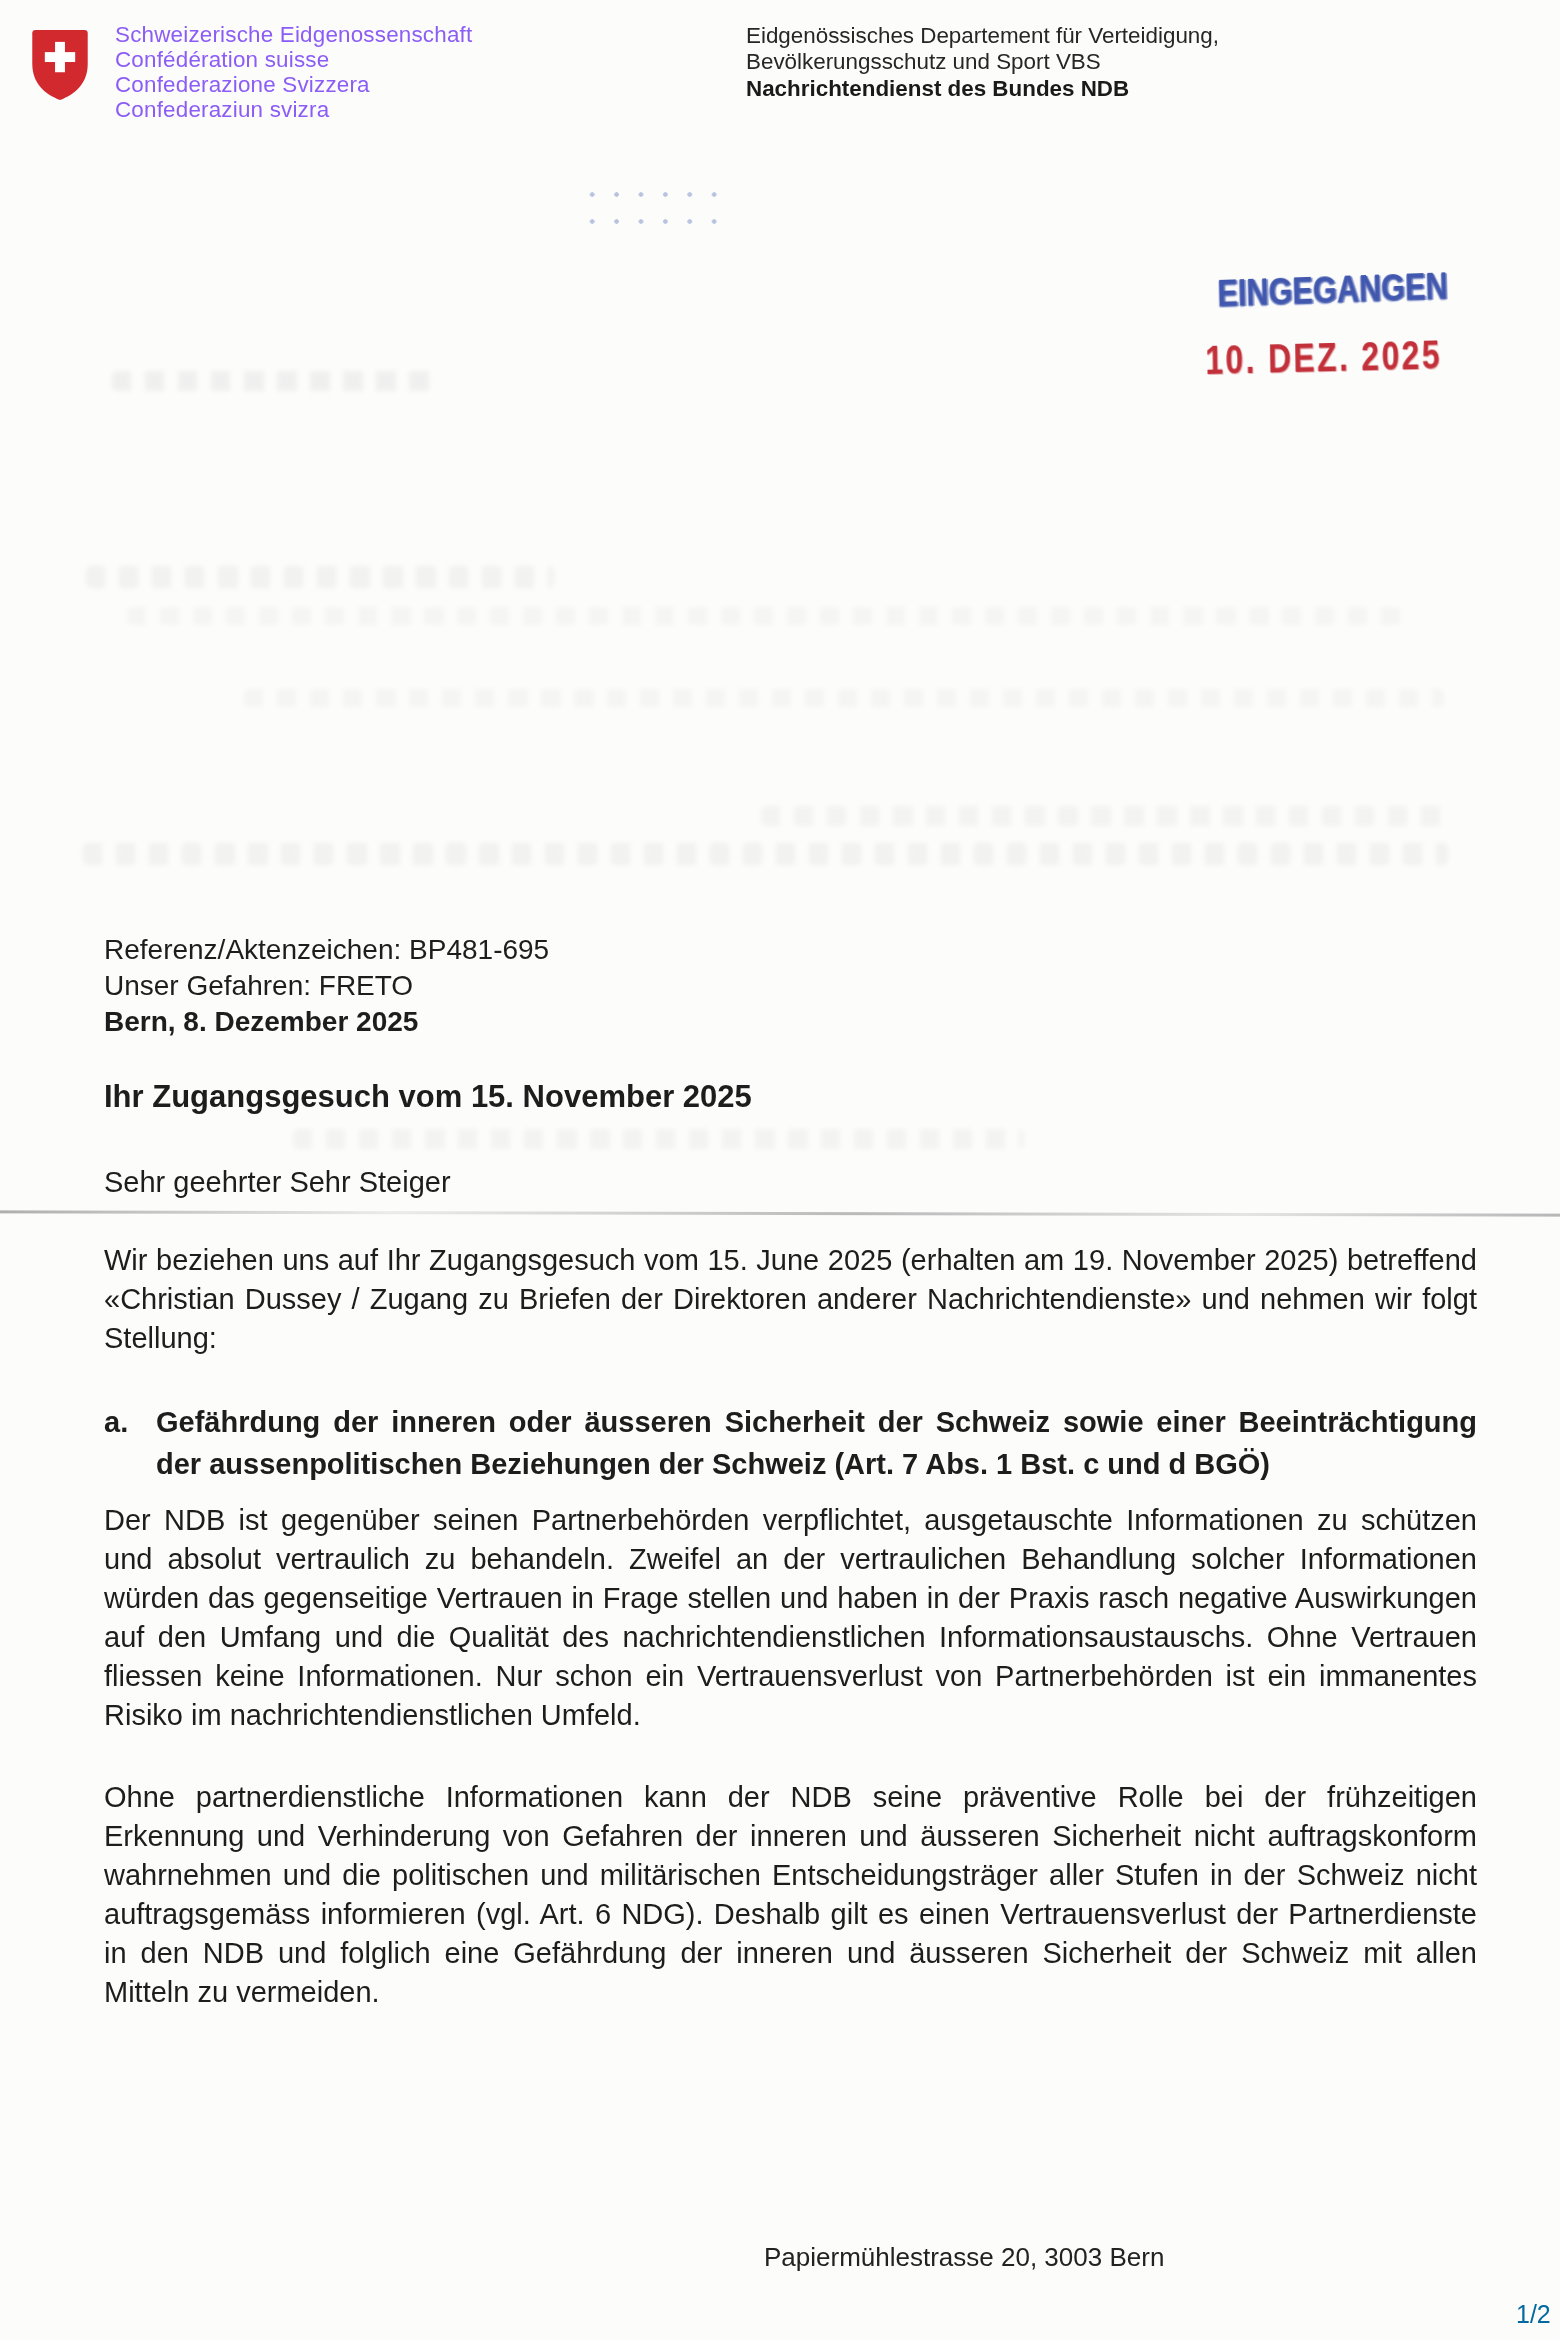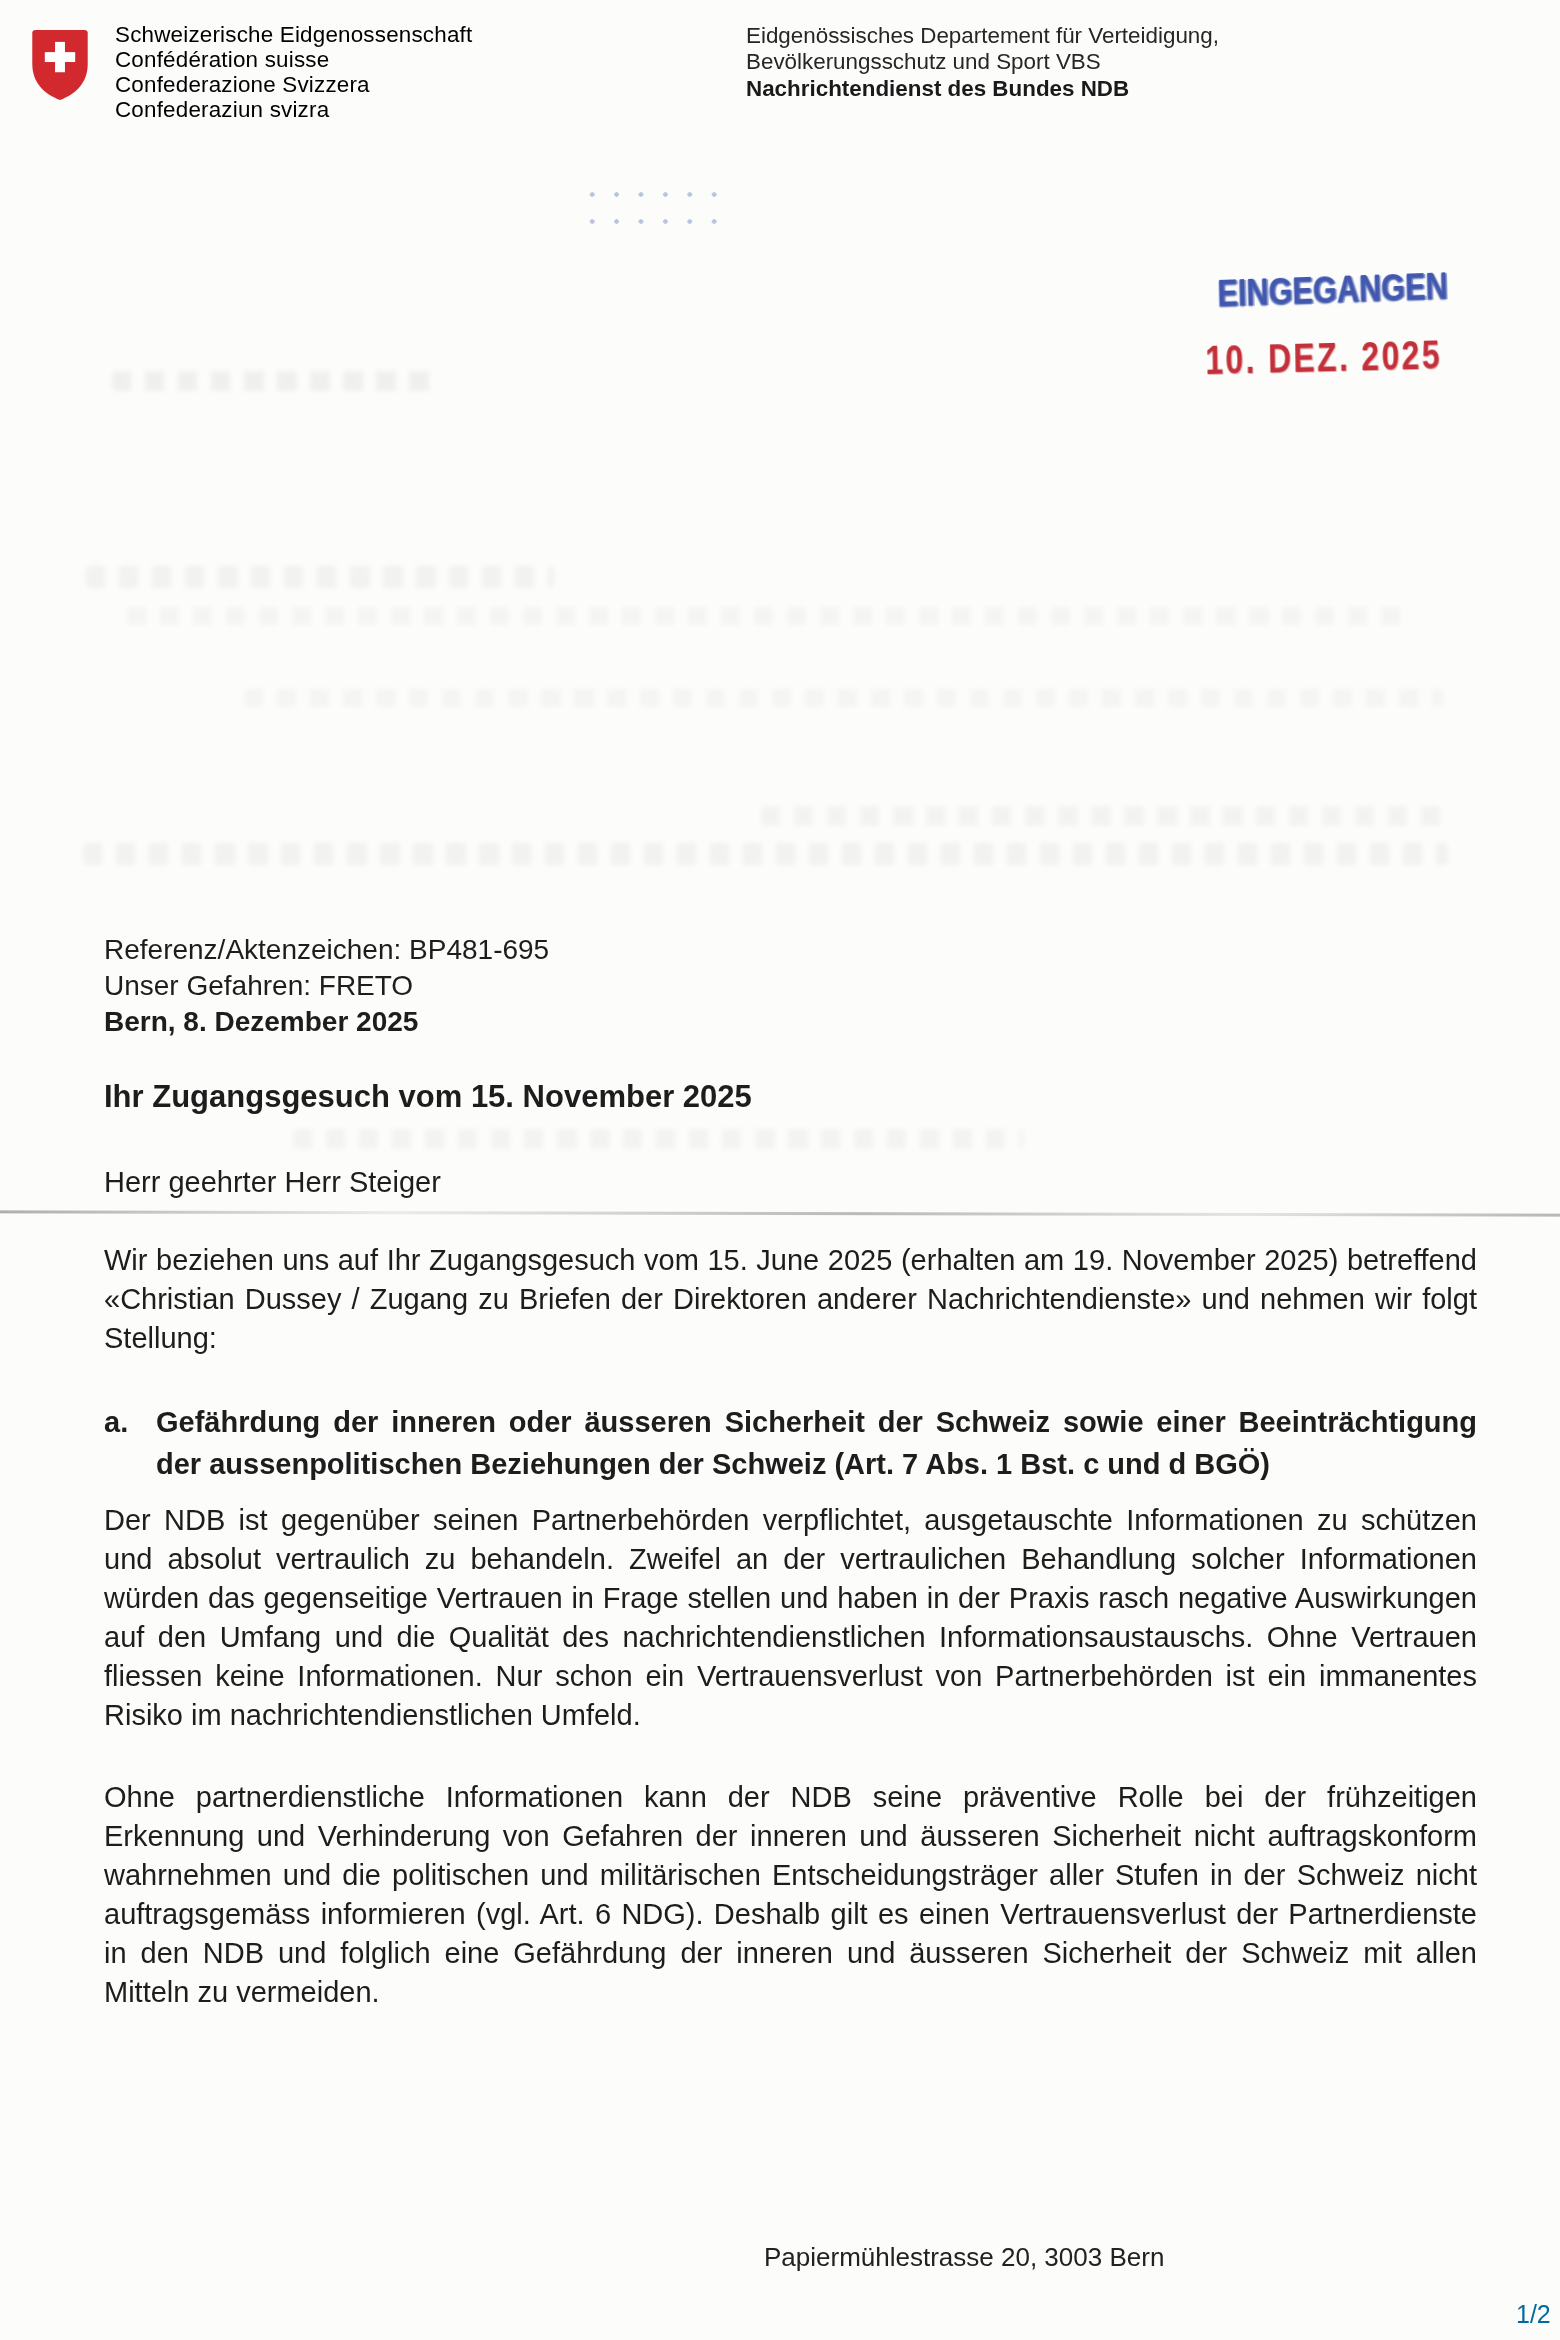--- a/index.html
+++ b/index.html
@@ -14,21 +14,21 @@
   body{font-family:"Liberation Sans","DejaVu Sans",sans-serif;color:var(--ink);}
   .page{
     position:relative;
     width:1560px;height:2341px;
     margin:0 auto;
     background:var(--paper);
     overflow:hidden;
   }
   
   .logo{position:absolute;left:27px;top:25px;width:66px;height:78px;}
-  .confed{position:absolute;left:115px;top:21.5px;font-size:22.4px;line-height:25px;color:#000000;letter-spacing:0.2px;}
+  .confed{position:absolute;left:115px;top:21.5px;font-size:22.4px;line-height:25px;color:#8b5cf6;letter-spacing:0.2px;}
   .dept{position:absolute;left:746px;top:23.4px;font-size:22.4px;line-height:26px;color:#262626;}
   .dept .office{font-weight:bold;margin-top:1px;color:#1a1a1a;}
   
   .stamp-label{
     position:absolute;left:1217px;top:273px;
     font-size:37px;font-weight:bold;color:var(--stamp-blue);
     transform:scaleX(.83) rotate(-1.6deg);transform-origin:left top;
     letter-spacing:0;filter:blur(0.5px);
     text-shadow:2px 1px 0 rgba(65,88,174,.6),-1px 1px 0 rgba(65,88,174,.45),0 2px 1px rgba(65,88,174,.35);
     white-space:nowrap;
@@ -124,21 +124,21 @@
   <div class="stamp-date">10. DEZ. 2025</div>
 
 
   <div class="refs">
     <div>Referenz/Aktenzeichen: BP481-695</div>
     <div>Unser Gefahren: FRETO</div>
     <div class="bold">Bern, 8. Dezember 2025</div>
   </div>
 
   <div class="subject">Ihr Zugangsgesuch vom 15. November 2025</div>
-  <div class="salutation">Herr geehrter Herr Steiger</div>
+  <div class="salutation">Sehr geehrter Sehr Steiger</div>
 
   <div class="crease"></div>
 
   <div class="body-text">
     <p>Wir beziehen uns auf Ihr Zugangsgesuch vom 15. June 2025 (erhalten am 19. November 2025) betreffend «Christian Dussey / Zugang zu Briefen der Direktoren anderer Nachrichtendienste» und nehmen wir folgt Stellung:</p>
     <div class="item-a">
       <span class="marker">a.</span>
       <div class="heading">Gefährdung der inneren oder äusseren Sicherheit der Schweiz sowie einer Beeinträchtigung der aussenpolitischen Beziehungen der Schweiz (Art. 7 Abs. 1 Bst. c und d BGÖ)</div>
     </div>
     <p class="para1">Der NDB ist gegenüber seinen Partnerbehörden verpflichtet, ausgetauschte Informationen zu schützen und absolut vertraulich zu behandeln. Zweifel an der vertraulichen Behandlung solcher Informationen würden das gegenseitige Vertrauen in Frage stellen und haben in der Praxis rasch negative Auswirkungen auf den Umfang und die Qualität des nachrichtendienstlichen Informationsaustauschs. Ohne Vertrauen fliessen keine Informationen. Nur schon ein Vertrauensverlust von Partnerbehörden ist ein immanentes Risiko im nachrichtendienstlichen Umfeld.</p>

